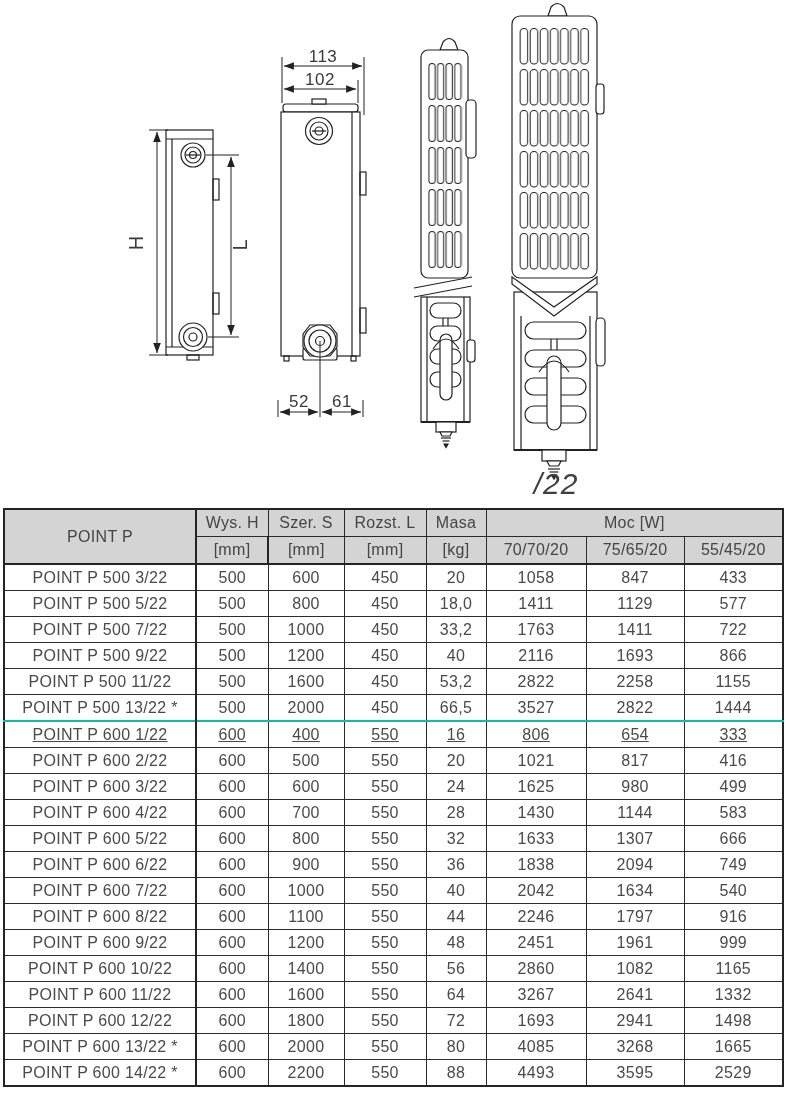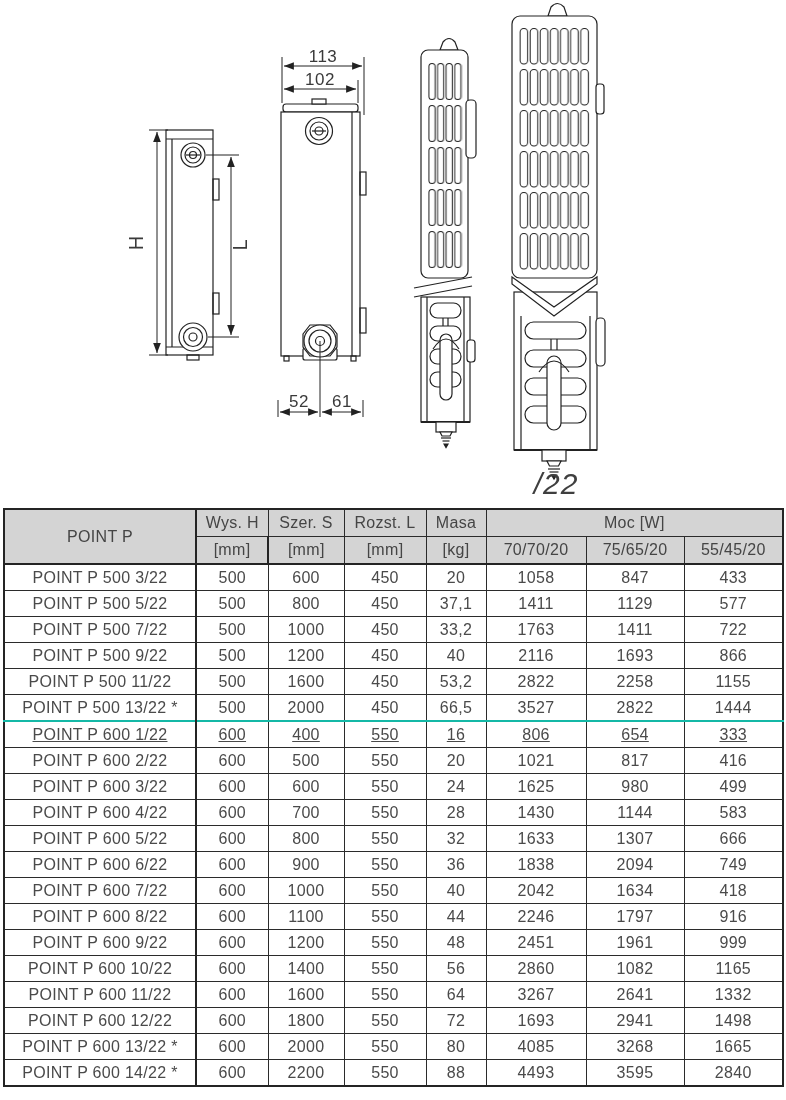--- a/index.html
+++ b/index.html
@@ -224,21 +224,21 @@
     <td>1058</td>
     <td>847</td>
     <td>433</td>
   </tr>
 
   <tr>
     <td>POINT P 500 5/22</td>
     <td>500</td>
     <td>800</td>
     <td>450</td>
-    <td>37,1</td>
+    <td>18,0</td>
     <td>1411</td>
     <td>1129</td>
     <td>577</td>
   </tr>
 
   <tr>
     <td>POINT P 500 7/22</td>
     <td>500</td>
     <td>1000</td>
     <td>450</td>
@@ -348,21 +348,21 @@
   </tr>
 
   <tr>
     <td>POINT P 600 7/22</td>
     <td>600</td>
     <td>1000</td>
     <td>550</td>
     <td>40</td>
     <td>2042</td>
     <td>1634</td>
-    <td>418</td>
+    <td>540</td>
   </tr>
 
   <tr>
     <td>POINT P 600 8/22</td>
     <td>600</td>
     <td>1100</td>
     <td>550</td>
     <td>44</td>
     <td>2246</td>
     <td>1797</td>
@@ -425,16 +425,16 @@
   </tr>
 
   <tr>
     <td>POINT P 600 14/22 *</td>
     <td>600</td>
     <td>2200</td>
     <td>550</td>
     <td>88</td>
     <td>4493</td>
     <td>3595</td>
-    <td>2840</td>
+    <td>2529</td>
   </tr>
 </tbody>
 </table>
 
 </body></html>

